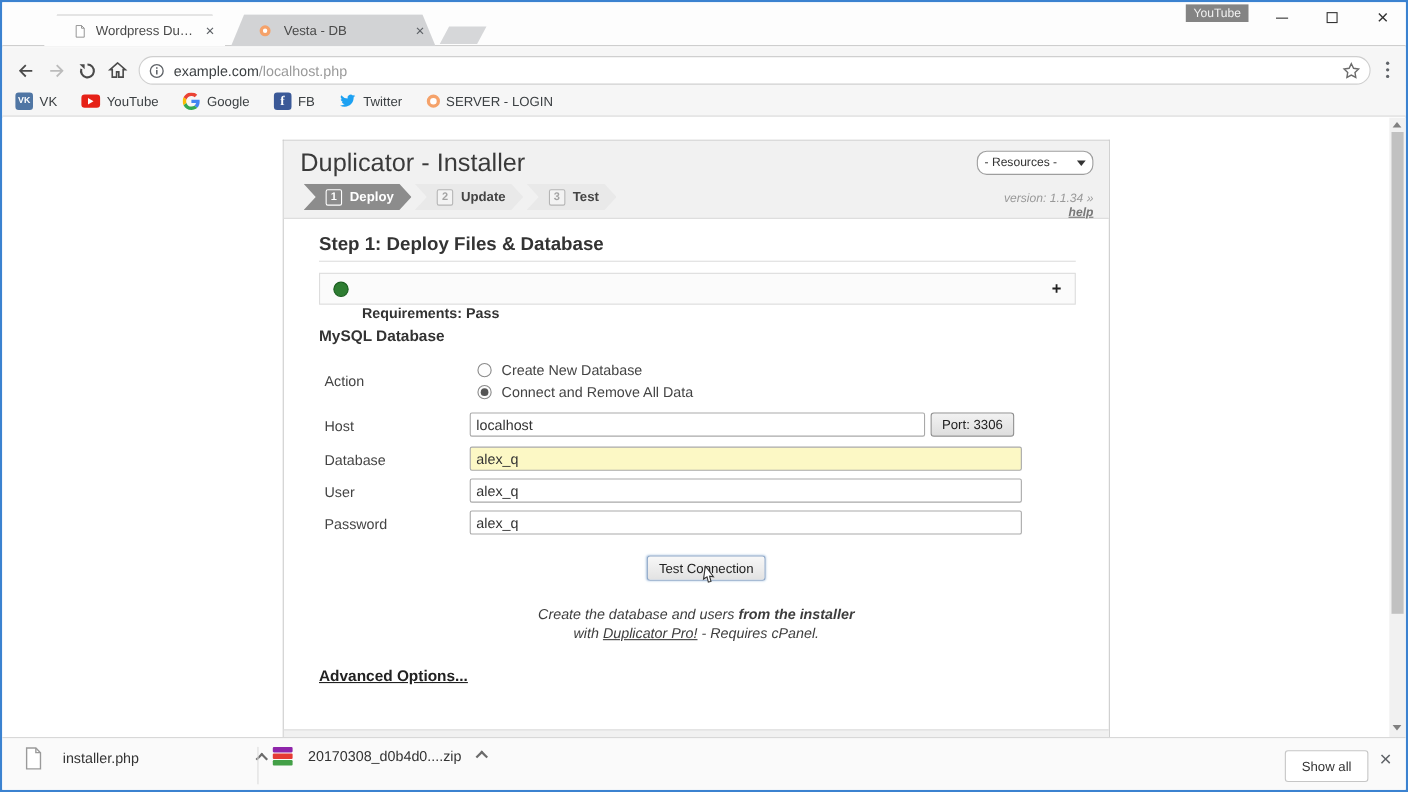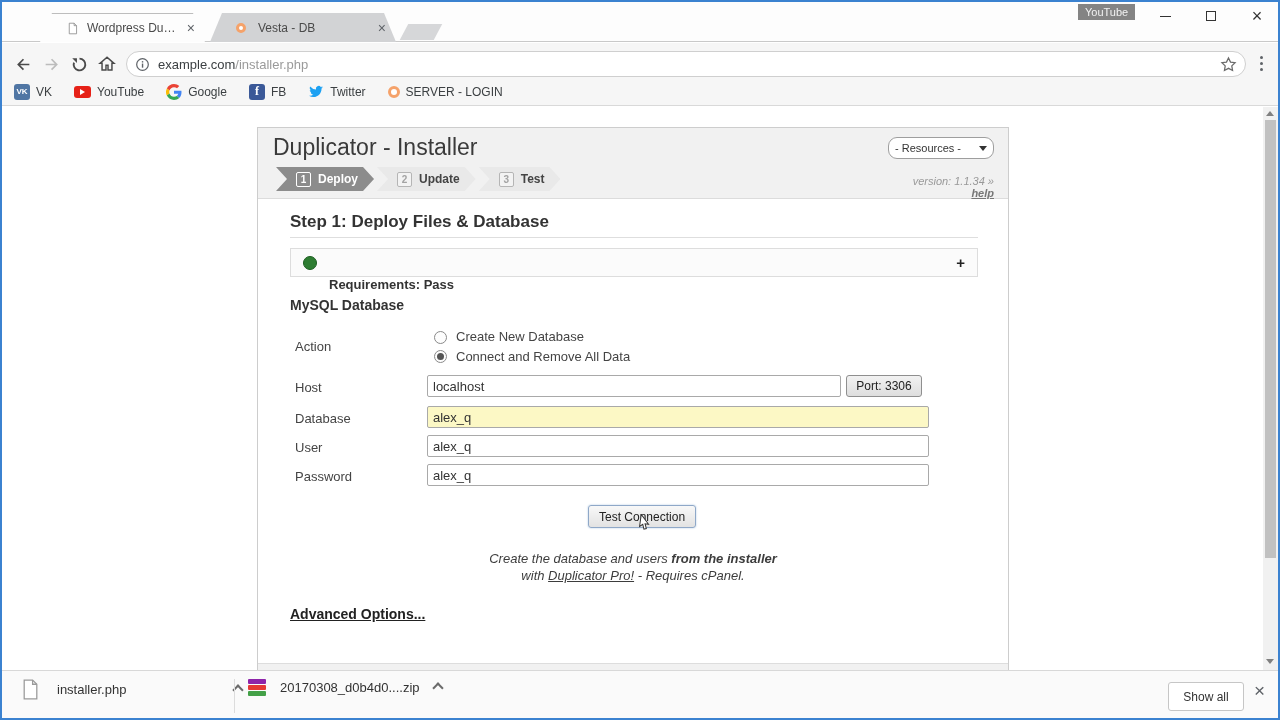--- a/index.html
+++ b/index.html
@@ -152,21 +152,21 @@
       </svg>
   </div>
 
   <div class="abs omnibox" style="left:124px; top:49px; width:1120px; height:26px;">
     <svg class="icon-svg" width="15" height="15" viewBox="0 0 16 16" style="margin-right:8px;">
         <circle cx="8" cy="8" r="6.2" fill="none" stroke="#5f6368" stroke-width="1.3"></circle>
         <rect x="7.3" y="7" width="1.5" height="4.4" fill="#5f6368"></rect>
         <rect x="7.3" y="4.4" width="1.5" height="1.5" fill="#5f6368"></rect>
       </svg>
     <span class="url-host">example.com</span>
-      <span class="url-path">/installer.php</span>
+      <span class="url-path">/localhost.php</span>
     <span style="flex:1;"></span>
     <svg class="icon-svg" width="17" height="17" viewBox="0 0 16 16">
         <path d="M8 1.8l1.9 3.9 4.3.6-3.1 3 .7 4.3L8 11.6l-3.8 2 .7-4.3-3.1-3 4.3-.6z" fill="none" stroke="#6b6b6b" stroke-width="1.2"></path>
       </svg>
   </div>
   <div class="abs menu-dots" style="left:1258px; top:54px;">
       <i></i>
       <i></i>
       <i></i>
     </div>
@@ -252,21 +252,21 @@
 
     <div class="abs reqbox" style="left:32px; top:120px; width:688px; height:29px;">
       <span class="dot"></span>
       <b>Requirements: Pass</b>
       <span class="plus">+</span>
     </div>
 
     <div class="abs h3" style="left:32px; top:169px;">MySQL Database</div>
 
     <div class="abs flabel" style="left:37px; top:211px;">Action</div>
-    <div class="abs" style="left:176px; top:201px; display:flex; align-items:flex-end; gap:9px;">
+    <div class="abs" style="left:176px; top:201px; display:flex; align-items:center; gap:9px;">
       <span class="radio"></span>
       <span class="flabel">Create New Database</span>
     </div>
     <div class="abs" style="left:176px; top:221px; display:flex; align-items:center; gap:9px;">
       <span class="radio sel">
           <i></i>
         </span>
       <span class="flabel">Connect and Remove All Data</span>
     </div>
 

